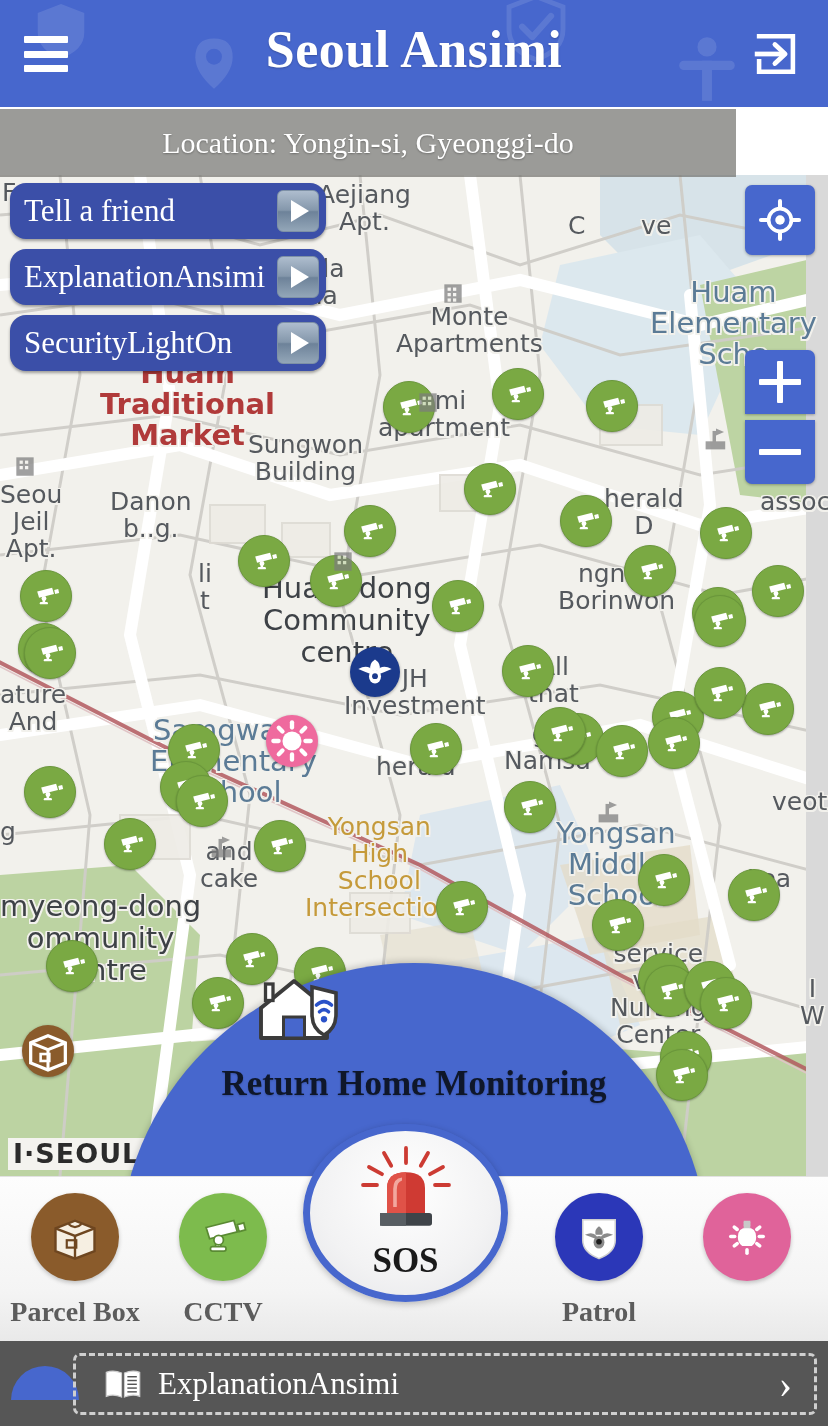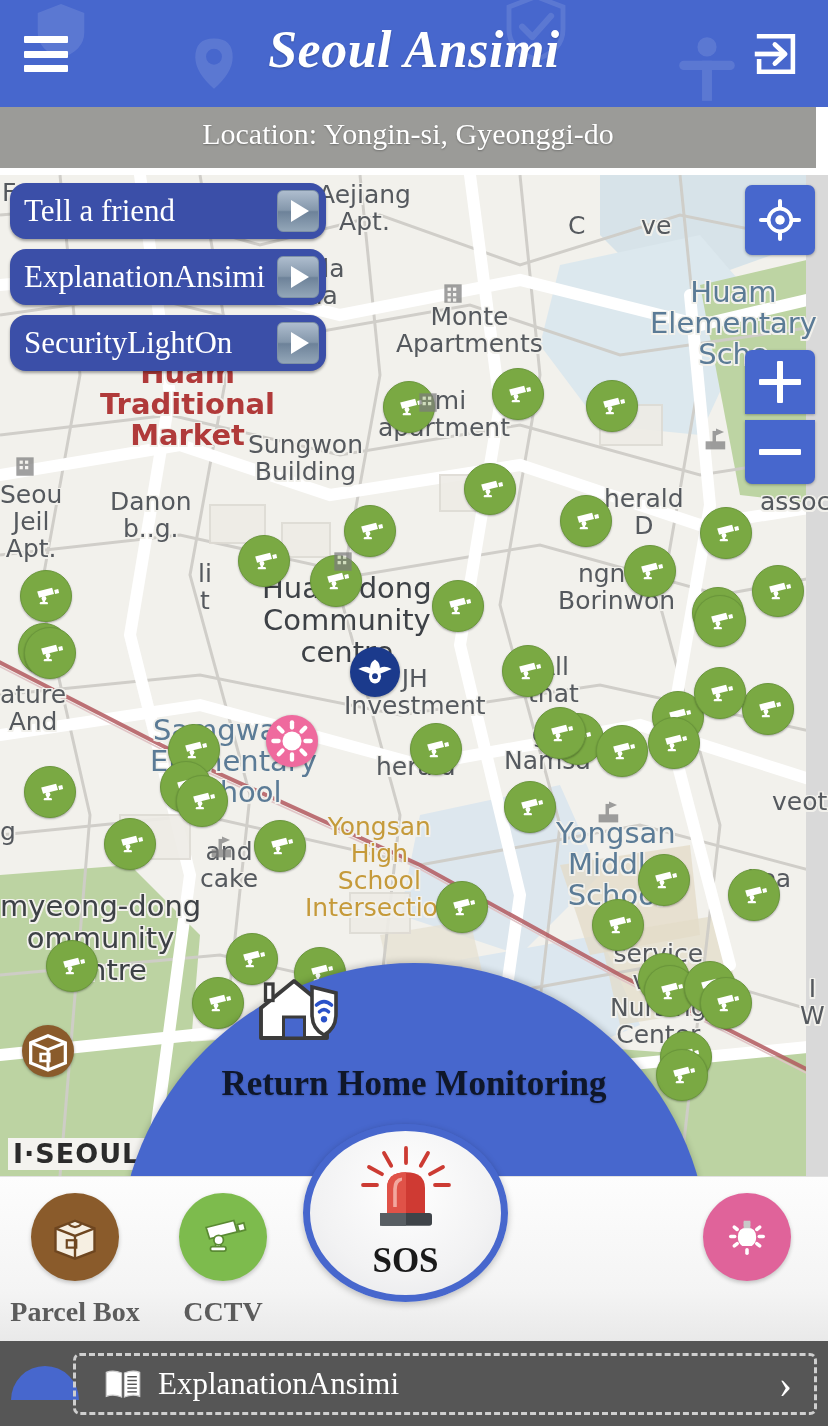--- a/index.html
+++ b/index.html
@@ -24,27 +24,26 @@
   .wm-person { left:670px; top:30px; width:74px; height:80px; }
   .hamburger {
     position:absolute; left:24px; top:36px; width:44px; height:36px;
     display:flex; flex-direction:column; justify-content:space-between; cursor:pointer;
   }
   .hamburger i { display:block; width:44px; height:7px; background:#fff; border-radius:1px; }
   .app-title {
     position:absolute; left:0; top:20px; width:828px; text-align:center;
     color:#fff; font-size:52px; font-weight:bold; letter-spacing:.5px;
     text-shadow:0 1px 2px rgba(0,0,0,.22);
-    font-style:italic;
   }
   .logout-btn { position:absolute; right:26px; top:28px; width:52px; height:52px; cursor:pointer; }
 
   
   .locbar {
-    position:absolute; top:100px; left:0; width:816px; height:68px;
+    position:absolute; top:109px; left:0; width:736px; height:68px;
     background:rgba(116,116,112,.72);
     display:flex; align-items:center; justify-content:center;
   }
   .locbar span { color:#fff; font-size:30px; text-shadow:0 1px 2px rgba(0,0,0,.3); }
 
   
   .map { position:absolute; top:175px; left:0; width:828px; height:1001px; overflow:hidden;
          background:#eceae4; }
   .map-base { position:absolute; inset:0; }
   .map-edge-r { position:absolute; right:0; top:0; width:22px; height:1001px; background:#d9d9d9; }
@@ -991,20 +990,35 @@
             <path d="M18.6 6.3 L21.6 5.5 L22.4 8.7 L19.4 9.5 Z"></path>
             <rect x="8.6" y="12.4" width="2.4" height="4.3"></rect>
             <rect x="6.2" y="16.4" width="7.2" height="2.1" rx="1"></rect>
             <circle cx="10" cy="13.4" r="2.2"></circle>
           </g>
         </svg>
       </div>
       <div class="nlabel">CCTV</div>
     </div>
 
+    <div class="navitem" style="left:524px">
+      <div class="circ c-patrol">
+        <svg width="52" height="52" viewBox="0 0 24 24">
+          <path d="M4.5 4 L19.5 4 L19.5 13.5 Q19.5 19 12 22 Q4.5 19 4.5 13.5 Z" fill="#fff" stroke="#cfcfcf" stroke-width=".7"></path>
+          <g fill="#8a8a8a">
+            <path d="M5.5 11 Q9 9.2 11 11.6 L11 13 Q8 12 5.5 11 Z"></path>
+            <path d="M18.5 11 Q15 9.2 13 11.6 L13 13 Q16 12 18.5 11 Z"></path>
+            <path d="M12 7 Q14.2 8.4 13.6 11 L10.4 11 Q9.8 8.4 12 7 Z"></path>
+            <ellipse cx="12" cy="14.4" rx="2.5" ry="2.9"></ellipse>
+          </g>
+          <circle cx="12" cy="14.2" r="1.3" fill="#1d1d1d"></circle>
+        </svg>
+      </div>
+      <div class="nlabel">Patrol</div>
+    </div>
 
     <div class="navitem" style="left:672px">
       <div class="circ c-scout">
         <svg width="50" height="50" viewBox="0 0 24 24">
           <path d="M12 7.5 Q16.4 7.5 16.4 12 Q16.4 15 14.3 16.3 L9.7 16.3 Q7.6 15 7.6 12 Q7.6 7.5 12 7.5 Z" fill="#fff"></path>
           <rect x="10.4" y="4.2" width="3.2" height="3.6" fill="#c9c9c9"></rect>
           <g stroke="#c9c9c9" stroke-width=".7">
               <line x1="10.4" y1="5.2" x2="13.6" y2="5.2"></line>
               <line x1="10.4" y1="6.3" x2="13.6" y2="6.3"></line>
             </g>

